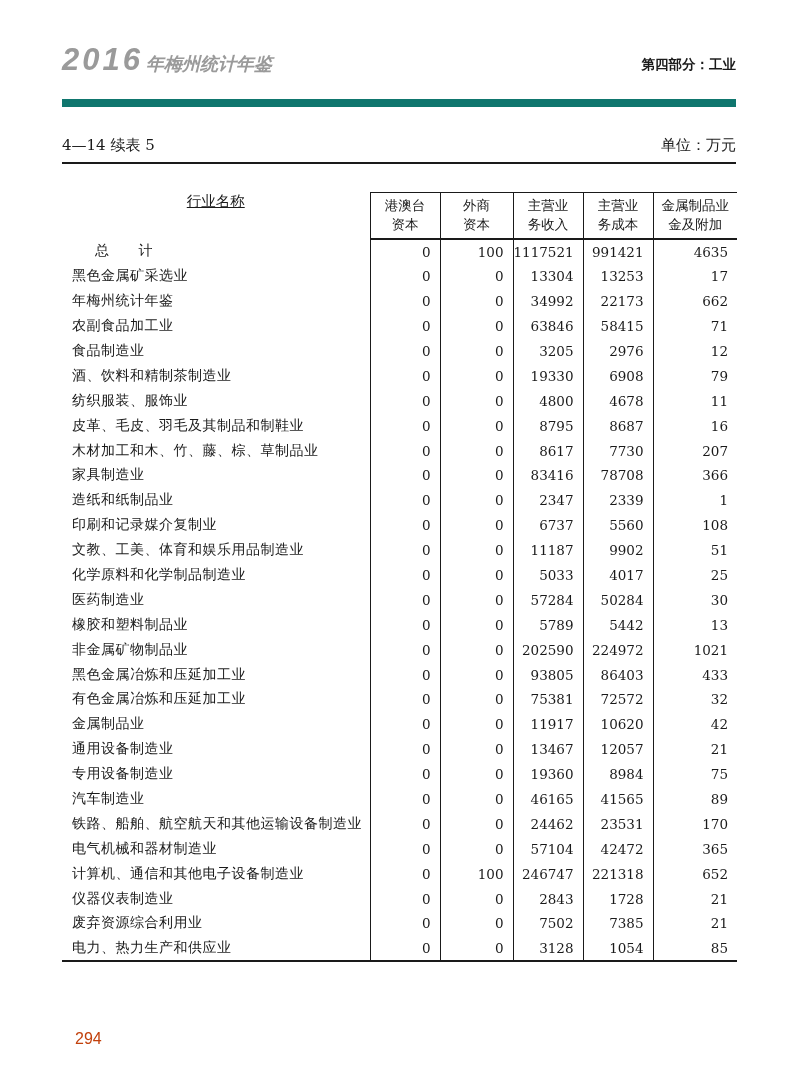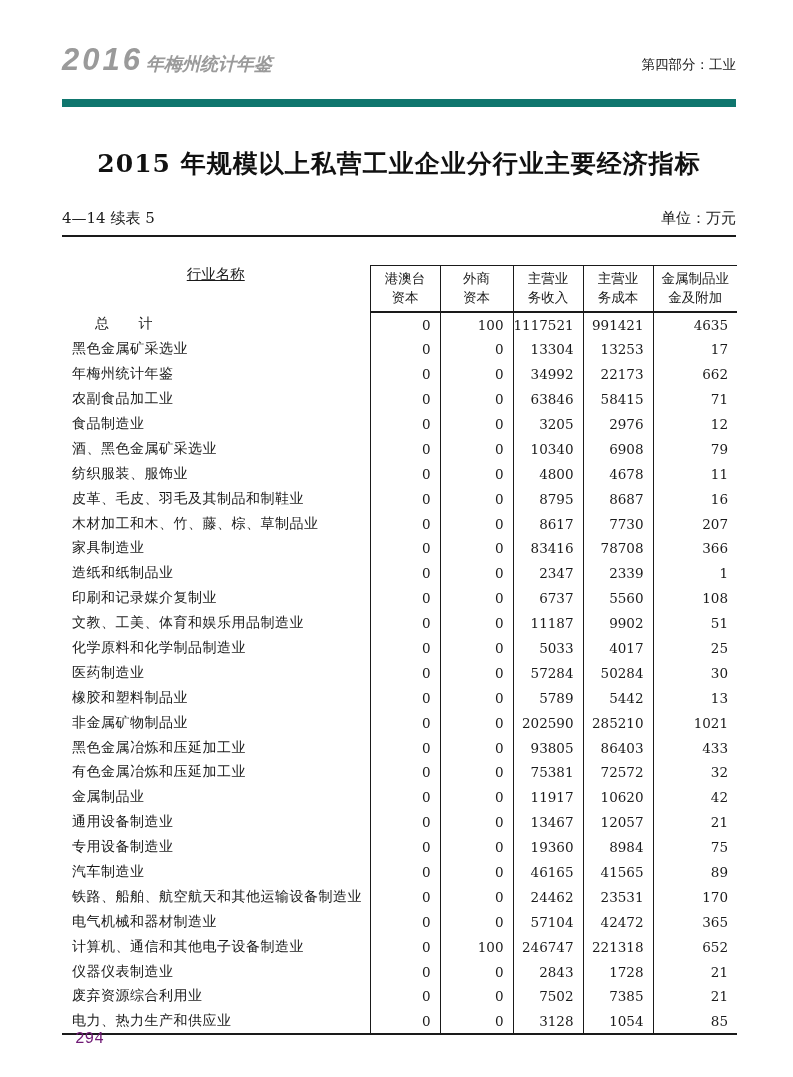--- a/index.html
+++ b/index.html
@@ -37,21 +37,21 @@
   .logo-text {
     font-family: "Liberation Sans", sans-serif;
     font-style: italic;
     font-weight: bold;
     font-size: 18px;
     color: #9a9a9a;
     margin-left: 3px;
   }
   .section-label {
     font-family: "Liberation Sans", sans-serif;
-    font-weight: normal;
+    font-weight: bold;
     font-size: 13.5px;
     color: #1a1a1a;
     padding-bottom: 2px;
     margin-left: 44px;
   }
 
   
   .doc-title {
     margin-top: 40px;
     text-align: center;
@@ -118,39 +118,38 @@
     padding-right: 9px;
     border-left: 1px solid #1a1a1a;
     font-size: 13.5px;
   }
 
   
   .page-number {
     position: absolute;
     left: 75px;
     top: 1030px;
-    font-family: Liberation Mono, monospace;
+    font-family: Liberation Sans, sans-serif;
     font-size: 16px;
-    color: #701a75;
+    color: #c2410c;
   }
 </style>
 </head>
 <body>
 
 <div class="page">
 
   <div class="running-head">
     <div class="logo-wrap">
       <span class="logo-year">2016</span>
       <span class="logo-text">年梅州统计年鉴</span>
     </div>
     <div class="section-label">第四部分：工业</div>
   </div>
 
-  <h1 class="doc-title">2015 年规模以上私营工业企业分行业主要经济指标</h1>
 
   <div class="table-meta">
     <span>4—14 续表 5</span>
     <span>单位：万元</span>
   </div>
 
   <table class="stat-table">
     <colgroup>
       <col style="width:308px">
       <col style="width:70px">
@@ -212,24 +211,24 @@
         </tr>
         <tr>
           <td class="label">食品制造业</td>
           <td class="num">0</td>
           <td class="num">0</td>
           <td class="num">3205</td>
           <td class="num">2976</td>
           <td class="num">12</td>
         </tr>
         <tr>
-          <td class="label">酒、黑色金属矿采选业</td>
-          <td class="num">0</td>
-          <td class="num">0</td>
-          <td class="num">10340</td>
+          <td class="label">酒、饮料和精制茶制造业</td>
+          <td class="num">0</td>
+          <td class="num">0</td>
+          <td class="num">19330</td>
           <td class="num">6908</td>
           <td class="num">79</td>
         </tr>
         <tr>
           <td class="label">纺织服装、服饰业</td>
           <td class="num">0</td>
           <td class="num">0</td>
           <td class="num">4800</td>
           <td class="num">4678</td>
           <td class="num">11</td>
@@ -304,21 +303,21 @@
           <td class="num">0</td>
           <td class="num">5789</td>
           <td class="num">5442</td>
           <td class="num">13</td>
         </tr>
         <tr>
           <td class="label">非金属矿物制品业</td>
           <td class="num">0</td>
           <td class="num">0</td>
           <td class="num">202590</td>
-          <td class="num">285210</td>
+          <td class="num">224972</td>
           <td class="num">1021</td>
         </tr>
         <tr>
           <td class="label">黑色金属冶炼和压延加工业</td>
           <td class="num">0</td>
           <td class="num">0</td>
           <td class="num">93805</td>
           <td class="num">86403</td>
           <td class="num">433</td>
         </tr>

